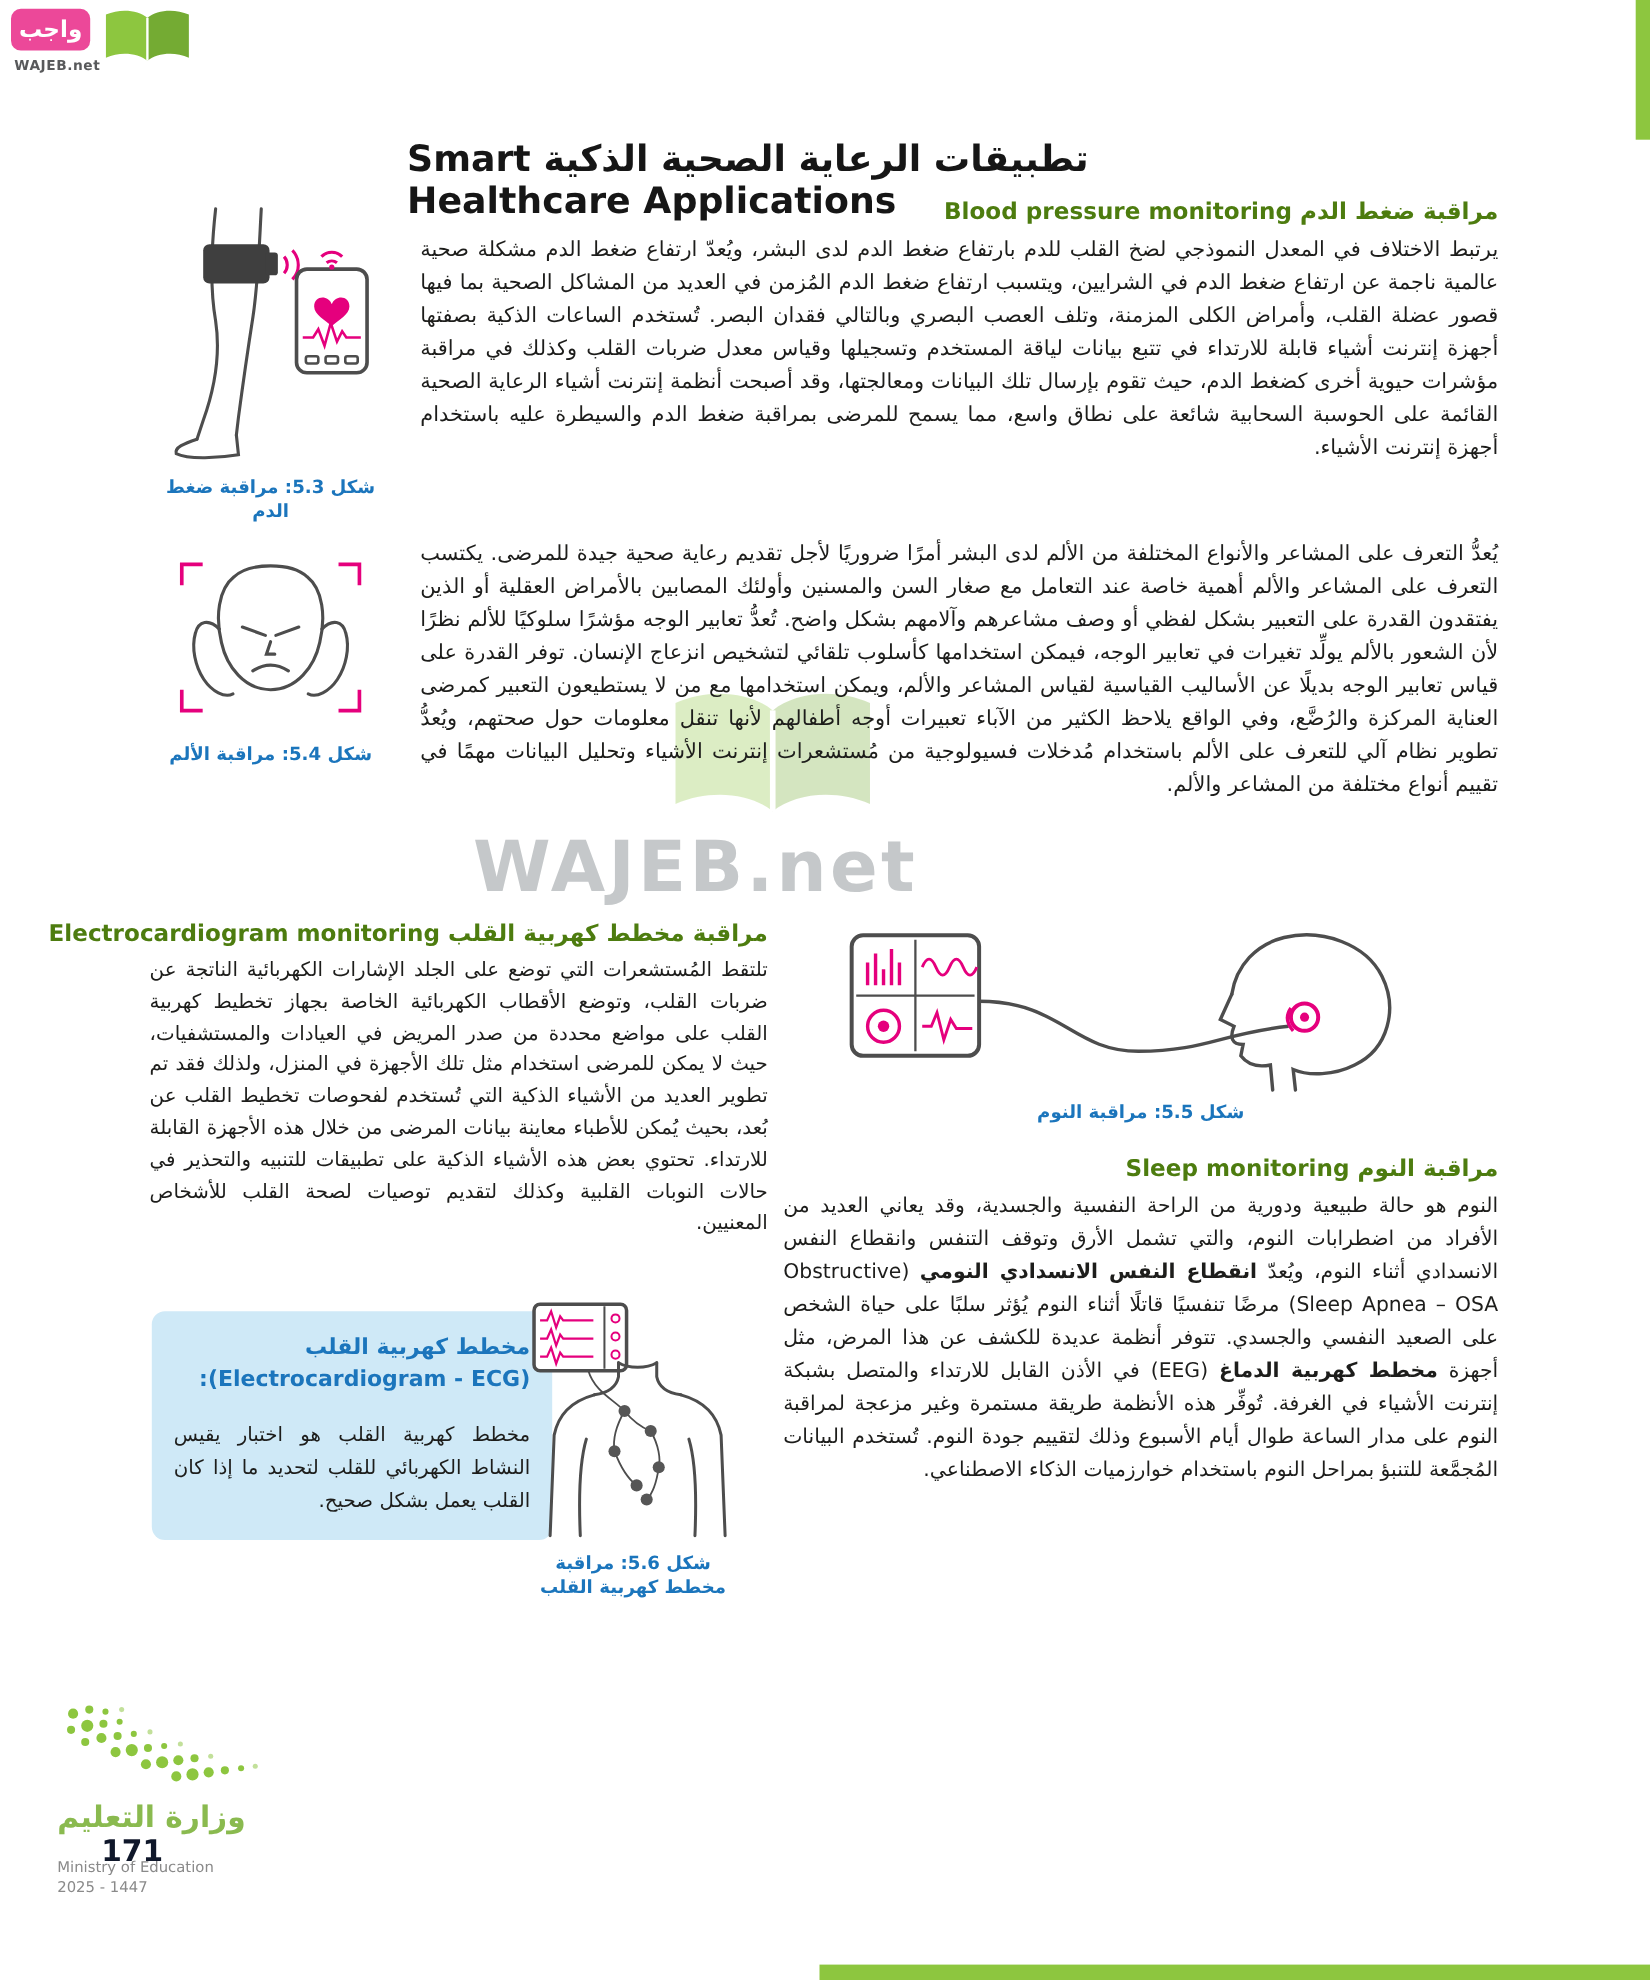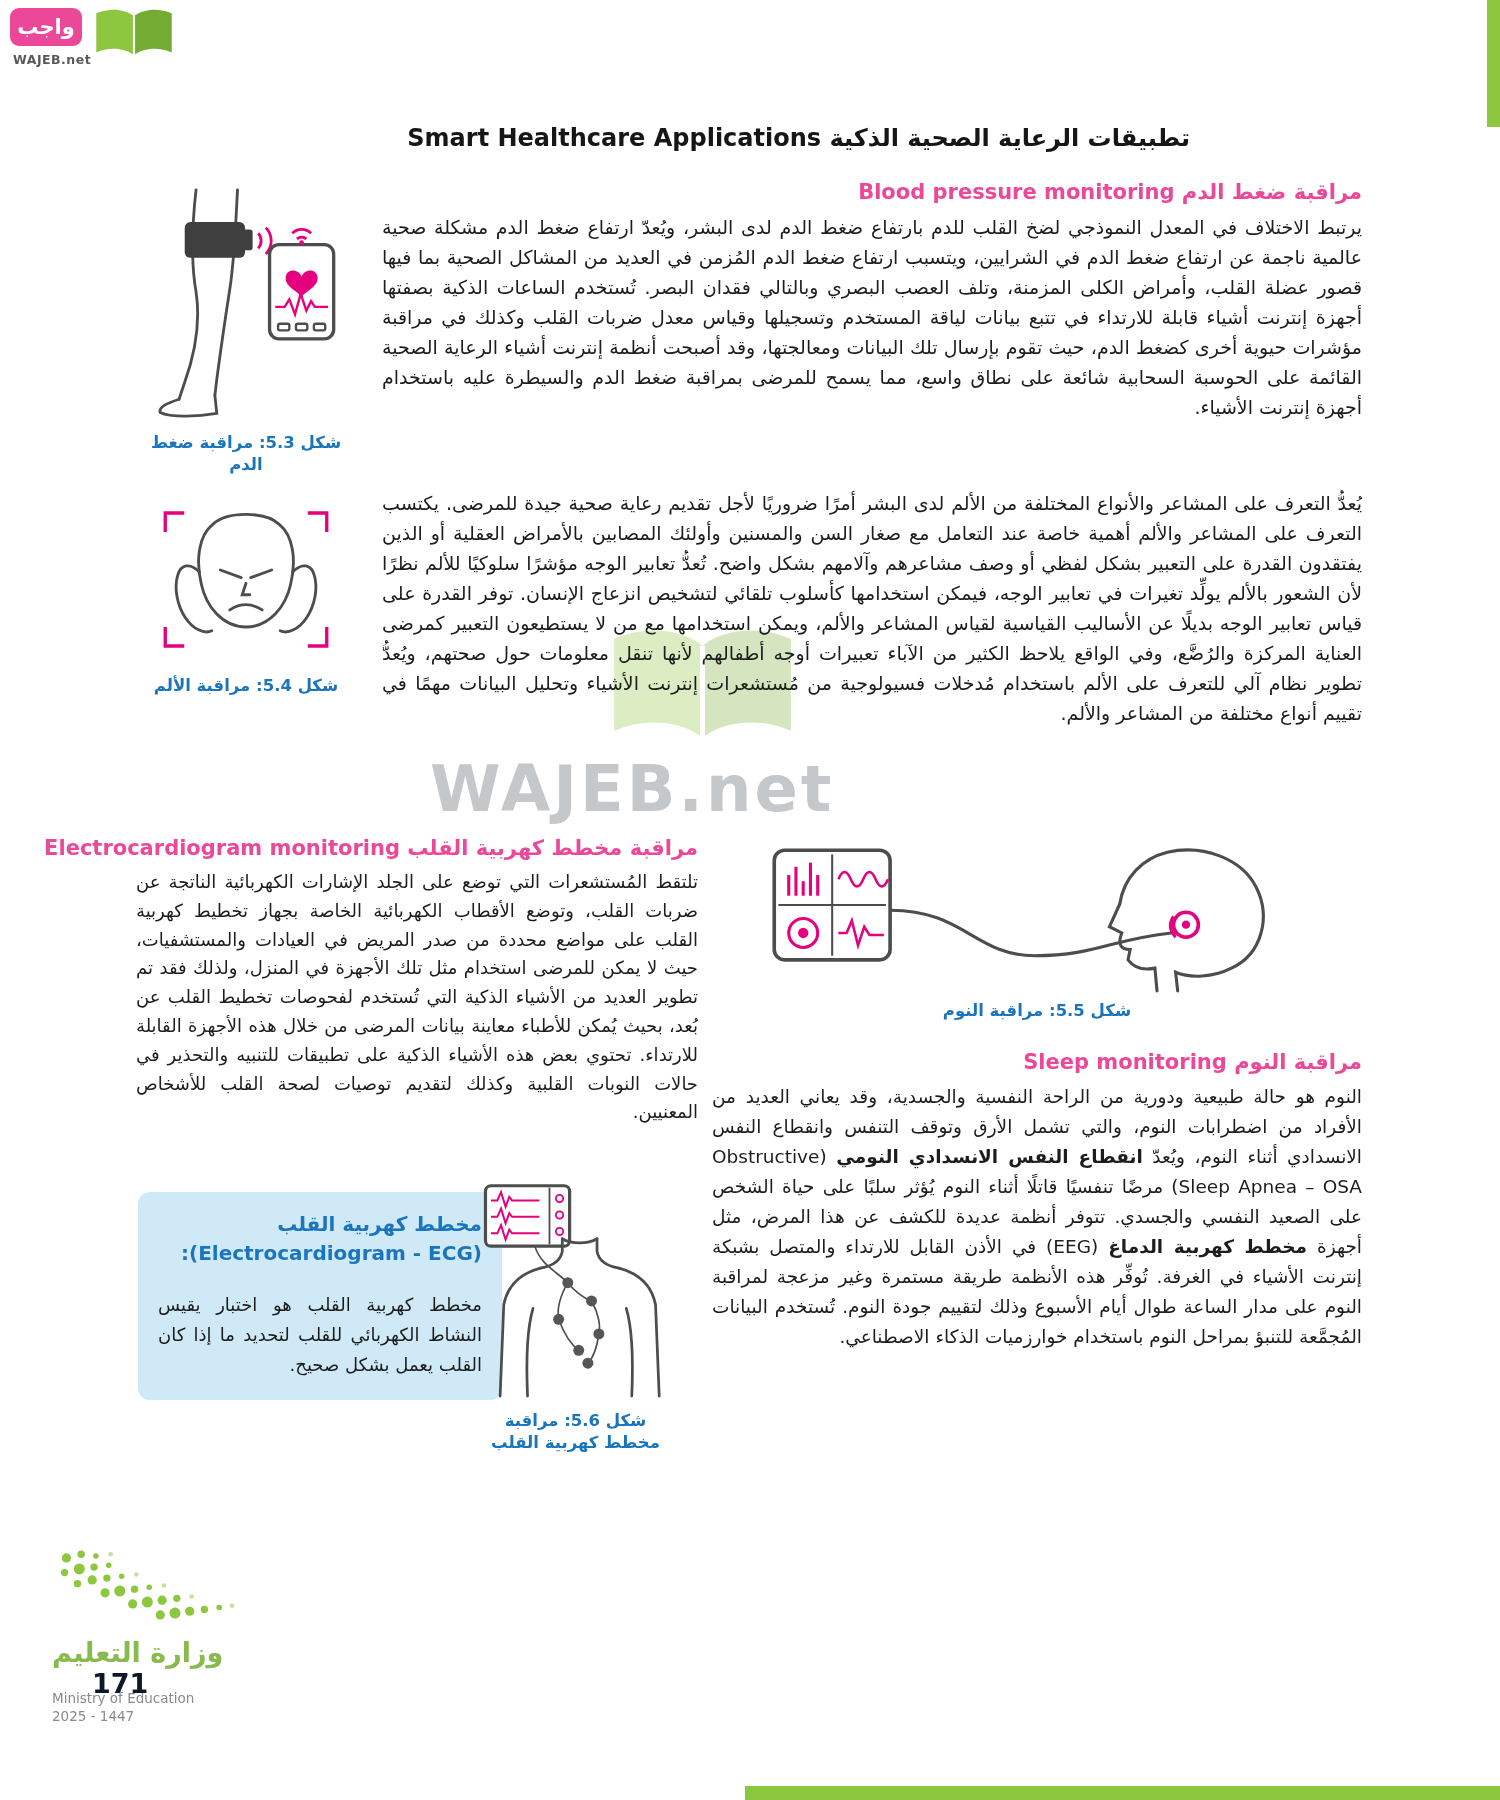--- a/index.html
+++ b/index.html
@@ -15,29 +15,29 @@
   .wajeb-badge{position:absolute;left:0;top:2px;width:72px;height:38px;background:#ec4899;border-radius:9px;color:#fff;font-weight:bold;font-size:21px;text-align:center;line-height:38px;}
   .wajeb-book{position:absolute;left:80px;top:0;width:88px;height:58px;}
   .wajeb-site{position:absolute;left:3px;top:46px;font-size:12.5px;font-weight:bold;color:#58595b;letter-spacing:.5px;}
 
   
   .watermark{position:absolute;left:430px;top:622px;z-index:1;}
   .wm-book{width:205px;height:136px;opacity:.30;display:block;margin-left:170px;}
   .wm-text{font-size:64px;font-weight:bold;color:rgba(140,145,150,.50);letter-spacing:3px;margin-top:-6px;}
 
   
-  .page-title{position:absolute;left:370px;top:124px;width:820px;text-align:right;font-size:24px;font-weight:bold;z-index:2;direction:rtl;color:#161616;}
+  .page-title{position:absolute;left:370px;top:124px;width:820px;text-align:left;font-size:33px;font-weight:bold;z-index:2;direction:rtl;color:#161616;}
 
   .sec{position:absolute;z-index:2;}
   .sec-bp{left:140px;top:180px;width:1222px;}
   .sec-pain{left:140px;top:488px;width:1222px;}
   .col-left{left:136px;top:836px;width:562px;}
   .col-right{left:712px;top:844px;width:650px;}
 
-  .heading{font-size:21px;font-weight:bold;margin:0 0 8px;color:#ec4899;direction:rtl;text-align:right;}
+  .heading{font-size:21px;font-weight:bold;margin:0 0 8px;color:#4d7c0f;direction:rtl;text-align:right;}
   .heading-sm{font-size:21px;white-space:nowrap;}
   .bodytext{direction:rtl;text-align:justify;font-size:19px;line-height:1.58;margin:0;color:#1d1d1b;}
   .col-left .bodytext{font-size:18px;line-height:1.6;}
   .col-right .bodytext{font-size:18.5px;line-height:1.62;}
   .col-right .heading{margin-top:28px;}
 
   figure{margin:0;}
   .fig-float{float:left;width:212px;margin:6px 30px 6px 0;text-align:center;}
   .caption{color:#1b75bc;font-weight:bold;font-size:16.5px;margin-top:6px;direction:rtl;text-align:center;line-height:1.35;}
   .fig-sleep{text-align:center;margin-bottom:2px;}

